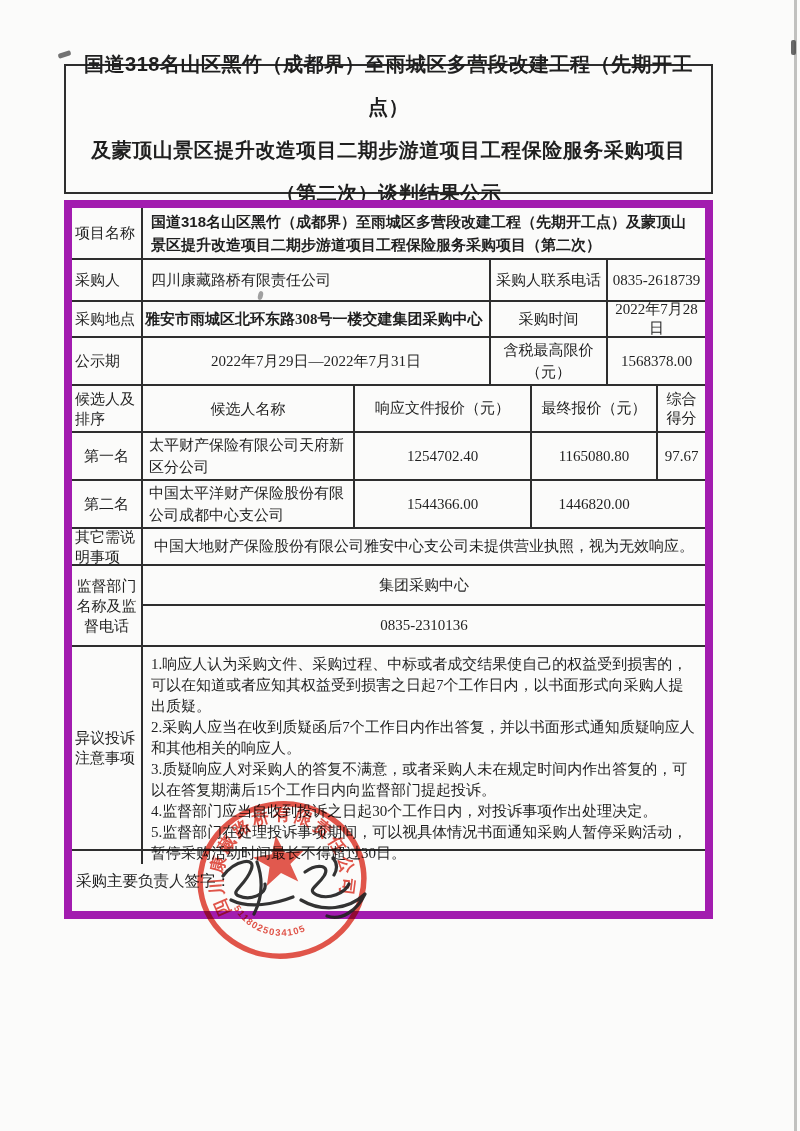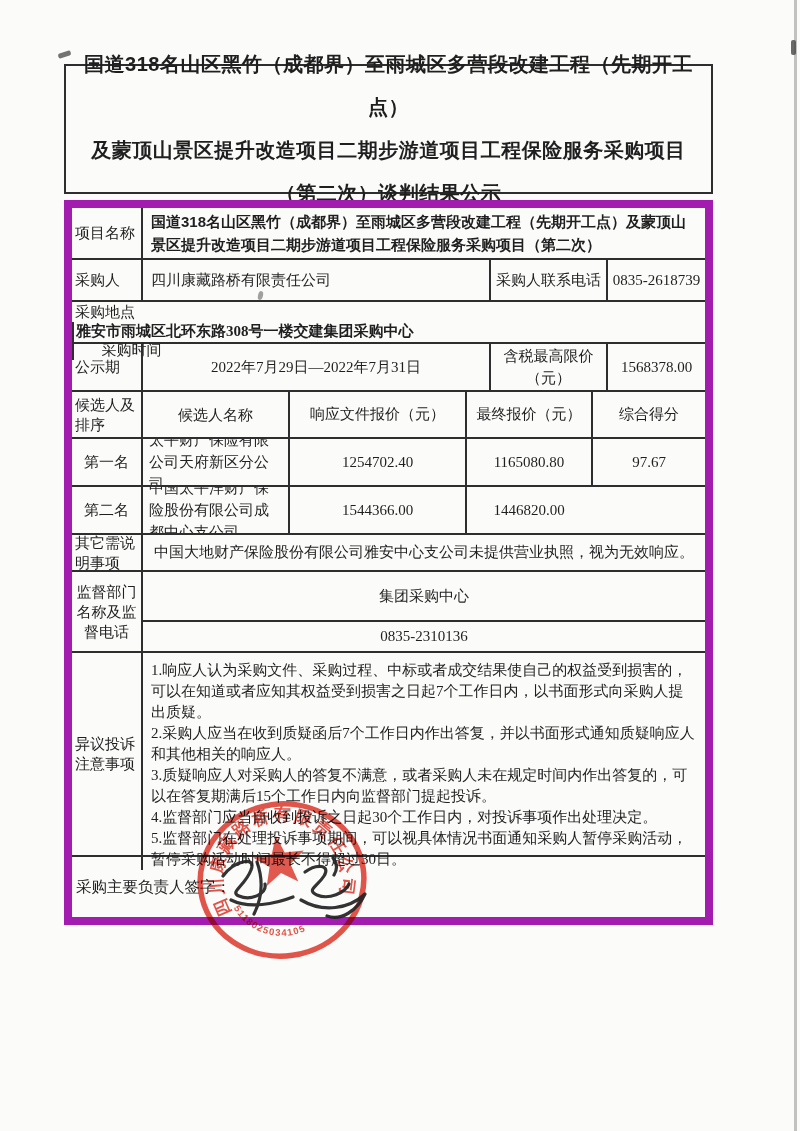--- a/index.html
+++ b/index.html
@@ -46,35 +46,35 @@
   }
   .td + .td{border-left:2px solid #2e2e2e;}
   .lbl{width:69px;flex:none;justify-content:flex-start;text-align:left;padding:0 3px;line-height:20px;}
   .lbl.center{justify-content:center;text-align:center;}
   .left{justify-content:flex-start;text-align:left;padding:16px 8px;}
   .grow{flex:1;}
   .bold{font-family:"Liberation Sans","DejaVu Sans",sans-serif;font-weight:bold;}
 
   .r-project{height:50px;}
   .r-purchaser{height:42px;}
-  .r-location{height:42px;flex-direction:column;}
+  .r-location{height:36px;}
   .r-publicity{height:48px;}
   .r-publicity .wrapcell{line-height:22px;}
   .c2{width:348px;flex:none;}
   .c3{width:117px;flex:none;}
   .r-candheader{height:47px;}
   .r-cand{height:48px;}
-  .k2{width:147px;flex:none;line-height:22px;font-family:Liberation Serif, serif;}
+  .k2{width:212px;flex:none;line-height:22px;font-family:Liberation Serif, serif;}
   .k3{width:177px;flex:none;}
   .k4{width:126px;flex:none;}
   .r-other{height:37px;}
   .r-supervision{height:81px;}
   .sup-stack{flex:1;display:flex;flex-direction:column;border-left:2px solid #2e2e2e;box-sizing:border-box;}
   .sup-cell{display:flex;align-items:center;justify-content:center;box-sizing:border-box;}
-  .sup-top{height:48px;}
+  .sup-top{height:38px;}
   .sup-bottom{flex:1;border-top:2px solid #2e2e2e;}
   .r-objection{height:204px;align-items:flex-start;}
   .obj-content{display:block;padding:7px 8px 0 8px;line-height:21px;text-align:left;}
   .obj-line{display:block;}
   .r-sign{height:62px;}
   .sign-cell{flex:1;justify-content:flex-start;text-align:left;padding:0 0 0 4px;font-size:15.5px;}
 
   
   .stamp{position:absolute;left:194px;top:798px;mix-blend-mode:multiply;opacity:.93;}
   .sig{position:absolute;left:205px;top:842px;}

